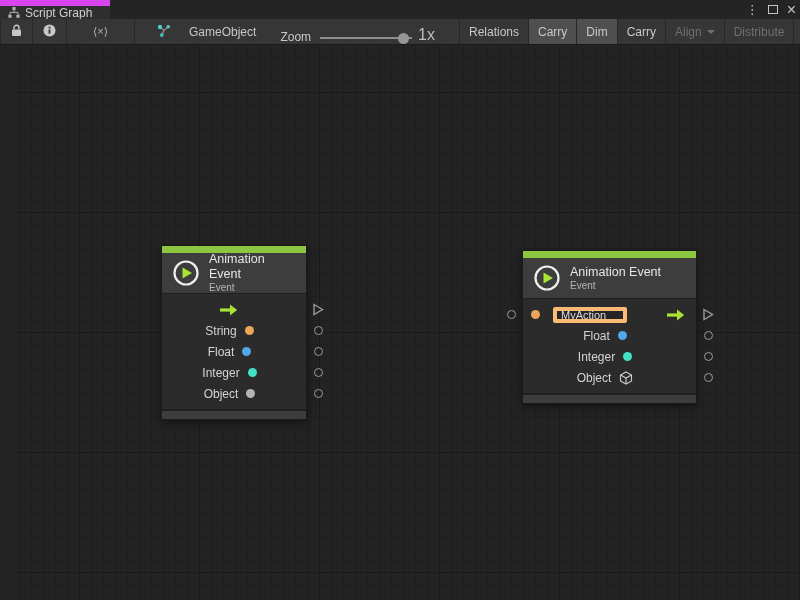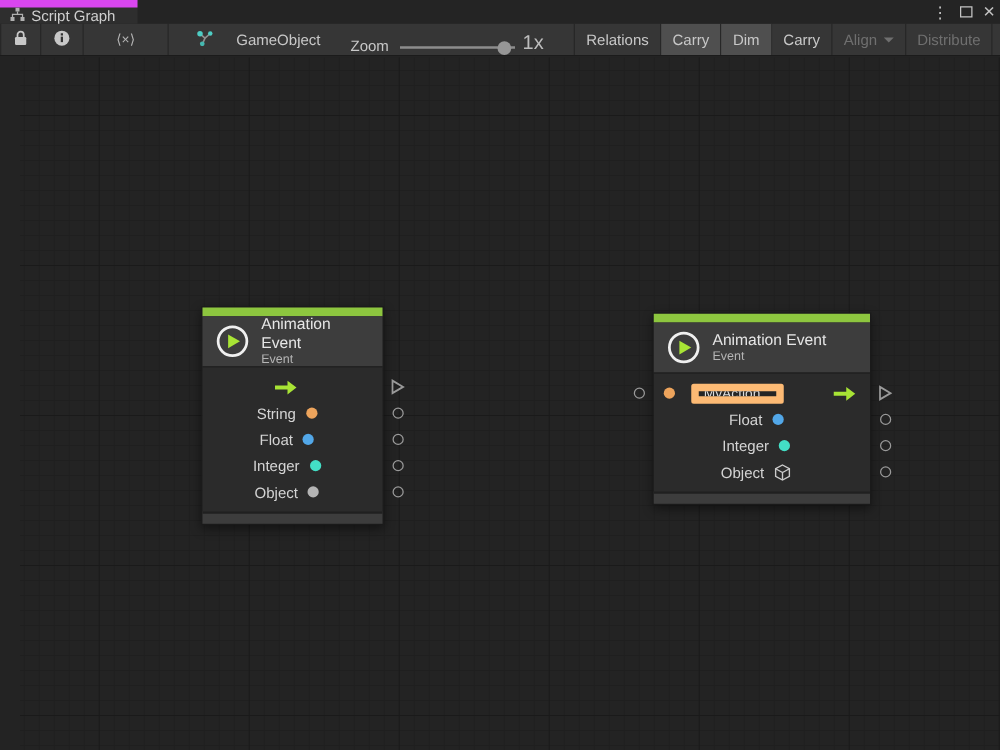--- a/index.html
+++ b/index.html
@@ -60,21 +60,21 @@
   .prow { position:relative; height:21px; display:flex; align-items:center; justify-content:center; padding-right:9px; }
   .prow.in-row { justify-content:flex-start; padding-left:8px; }
   .plabel { color:#d4d4d4; font-size:12px; margin-right:8px; }
   .dot { width:9px; height:9px; border-radius:50%; }
   .c-string { background:#eda45c; } .c-float { background:#52a7e8; }
   .c-integer { background:#43dfc6; } .c-object { background:#b4b4b4; }
   .flow-arrow { display:flex; margin-right:2px; }
   .ext { position:absolute; display:flex; align-items:center; }
   .ext.right { right:-17px; } .ext.left { left:-16px; }
   .ext-circle { width:9px; height:9px; border:1.5px solid #9a9a9a; border-radius:50%; background:transparent; }
-  .name-field { width:74px; height:16px; margin-left:13px; background:#252525; border:6px solid #fdba74;
+  .name-field { width:74px; height:16px; margin-left:13px; background:#252525; border:4px solid #fdba74;
                 border-radius:2px; color:#dcdcdc; font-size:11px; padding:0 4px;
                 font-family:"Liberation Sans","DejaVu Sans",sans-serif; }
   .spacer { flex:1; }
   .node-footer { background:#3d3d3d; border-top:2px solid #202020; height:10px; }
 </style>
 </head>
 <body>
 
 <div class="window">
 

